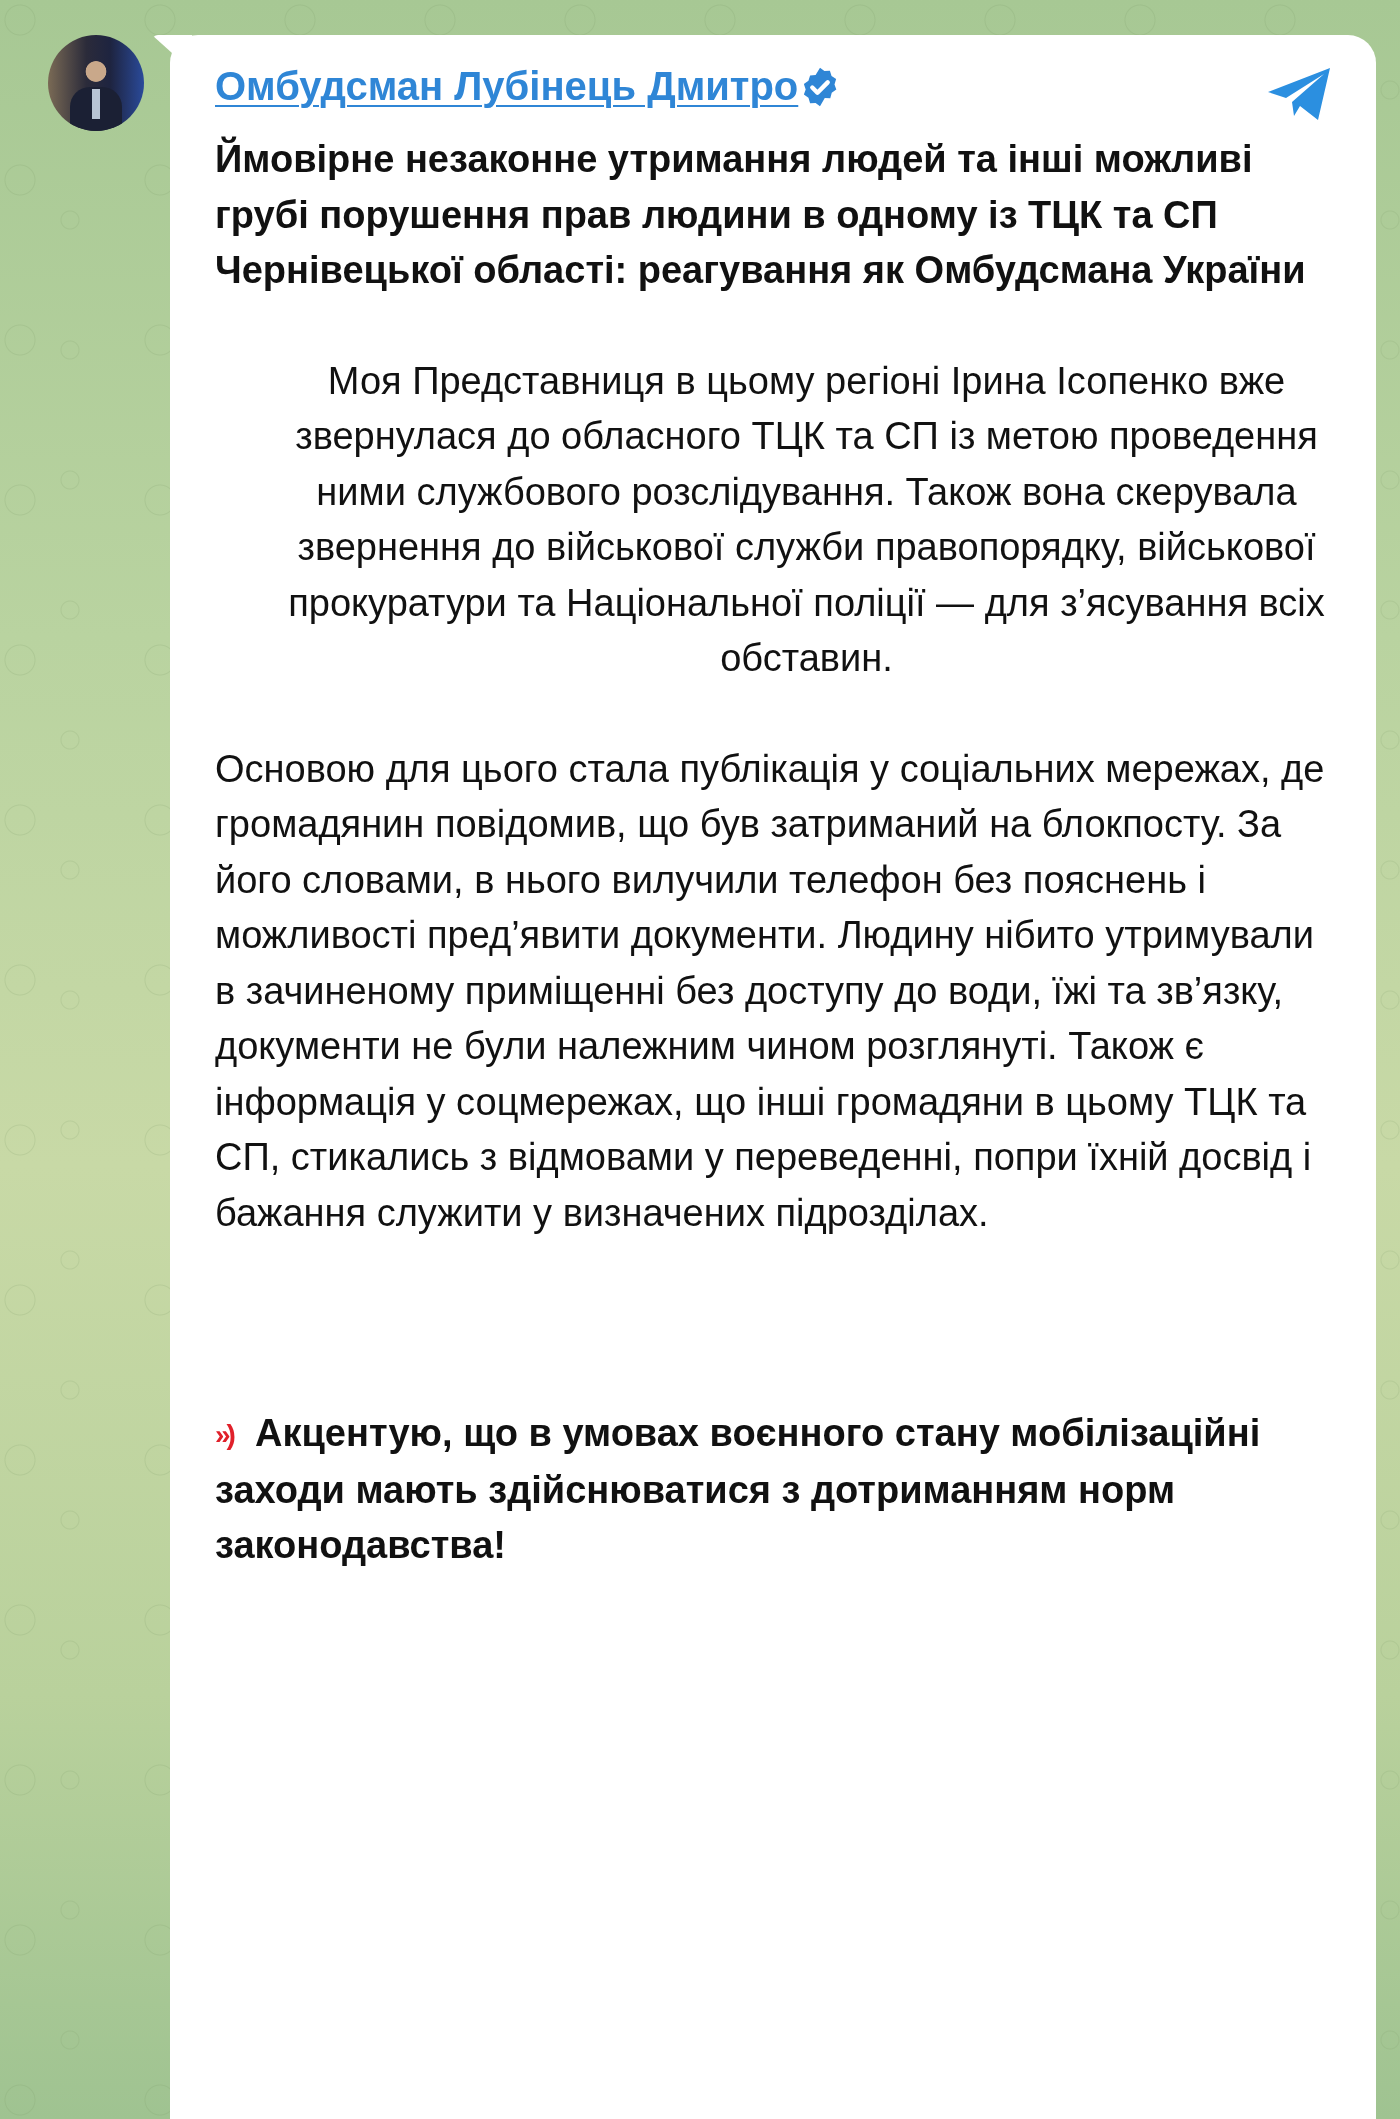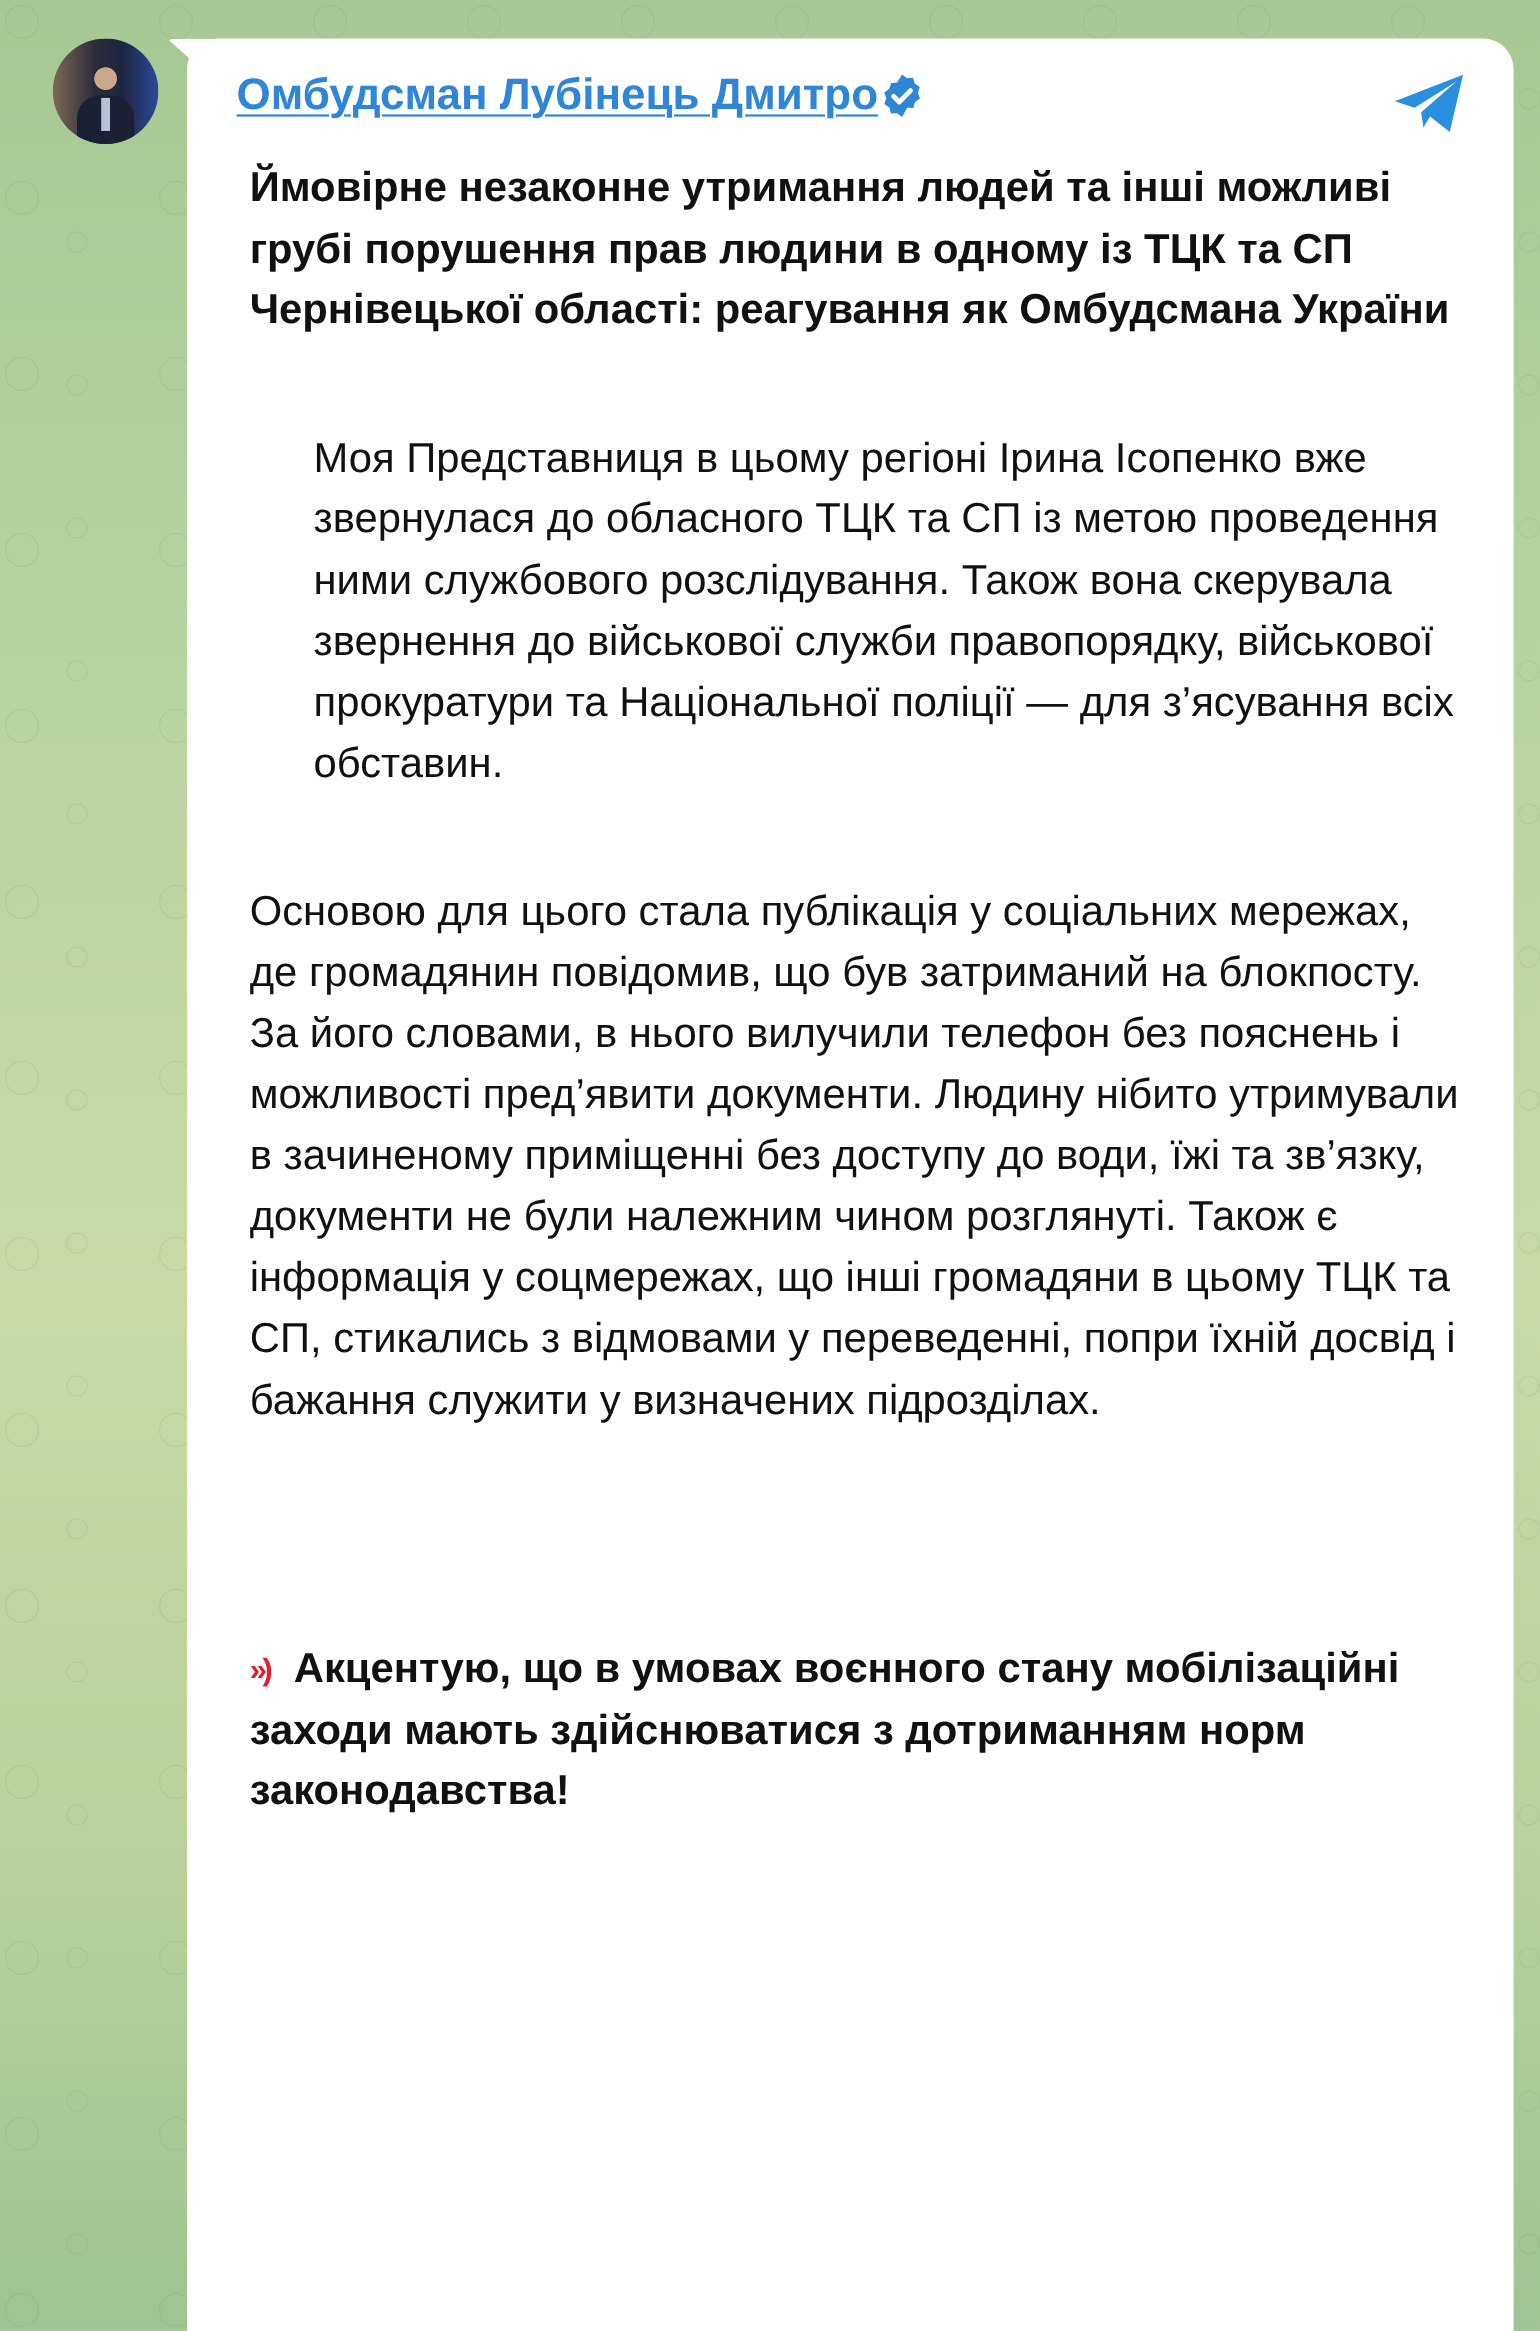--- a/index.html
+++ b/index.html
@@ -39,24 +39,24 @@
   .sender-name {
     color:#2f86d6; font-size:40px; font-weight:700; text-decoration:underline;
     text-decoration-thickness:2px; text-underline-offset:5px; cursor:pointer;
   }
   .verified { width:44px; height:44px; }
   .share { position:absolute; left:1266px; top:66px; width:68px; height:56px; cursor:pointer; }
   .content {
     position:absolute; left:215px; top:132px; width:1125px;
     color:#111111; font-size:38px; line-height:55.5px;
   }
-  .content p { margin:12px; }
+  .content p { margin:0; }
   .title { font-weight:700; }
   .gap { height:55px; }
-  .indent { padding-left:58px; }
+  .indent { padding-left:58px;text-align:center; }
   .bold { font-weight:700; }
   .emoji-ex { color:#e0202a; font-weight:900; display:inline-block; width:40px; text-align:left; }
   .emoji-wave { color:#e0202a; font-weight:700; display:inline-block; width:40px; font-size:28px; letter-spacing:-4px; vertical-align:2px; }
 </style>
 </head>
 <body>
 
 <div class="pattern"></div>
 
 <div class="avatar" title="Дмитро Лубінець">

